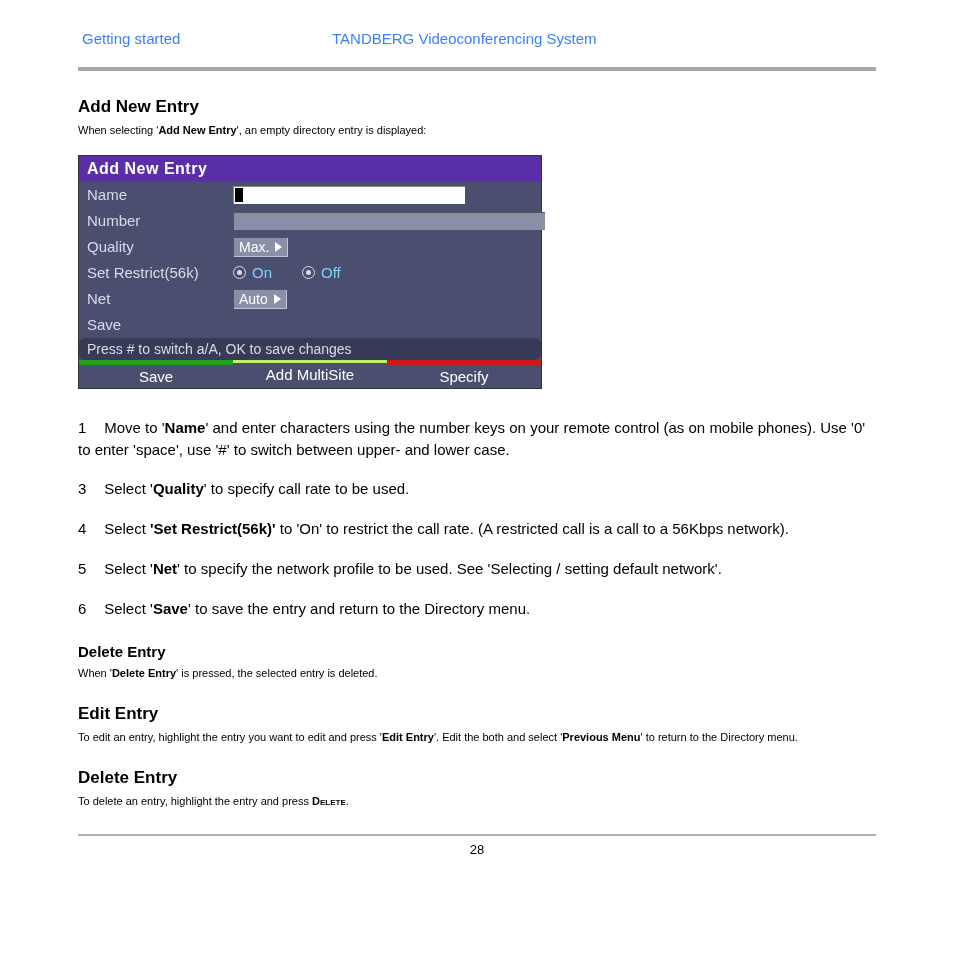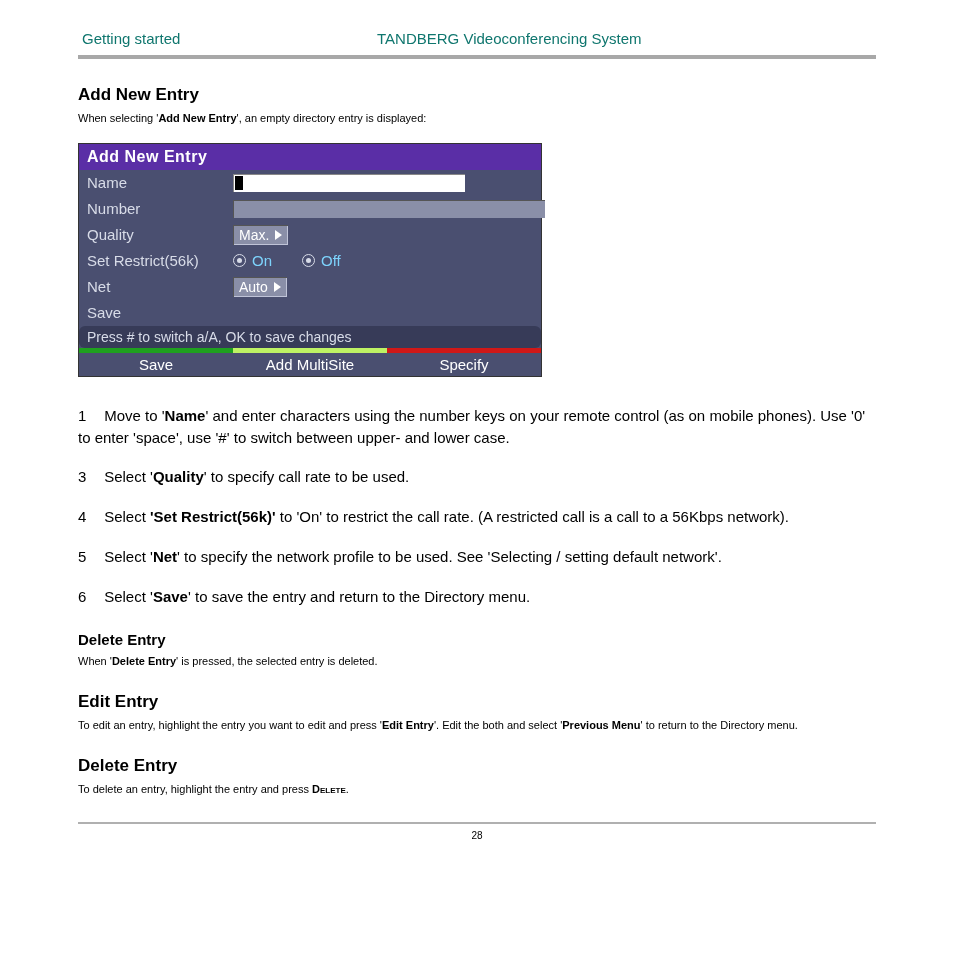--- a/index.html
+++ b/index.html
@@ -10,24 +10,23 @@
     width: 954px;
   }
   .page {
     width: 954px;
     padding: 30px 78px 30px 78px;
     box-sizing: border-box;
   }
   .header-row {
     display: flex;
     font-size: 15px;
-    color: #0f766e;
-    margin-bottom: 8px;
+    color: #3b82f6;
+    margin-bottom: 20px;
     padding: 0 4px;
-    gap: 45px;
   }
   .header-left {
     flex: 0 0 250px;
   }
   .header-center {
     flex: 1;
     text-align: left;
   }
   .thick-rule {
     height: 4px;
@@ -170,26 +169,26 @@
     display: flex;
   }
   .ui-btn {
     flex: 1;
     text-align: center;
     color: #fff;
     font-size: 15px;
     padding: 3px 0;
   }
   .ui-btn.save { border-top: 5px solid #1fa01f; background:#4a4f70; }
-  .ui-btn.multi { border-top: 5px solid #bef264; background:#4a4f70; }
+  .ui-btn.multi { border-top: 3px solid #bef264; background:#4a4f70; }
   .ui-btn.cancel { border-top: 5px solid #d01818; background:#4a4f70; }
 
   .page-num {
     text-align: center;
-    font-size: 10px;
+    font-size: 13px;
     margin-top: 6px;
   }
   .smallcaps {
     font-variant: small-caps;
   }
 </style>
 </head>
 <body>
 
 <div class="page">

